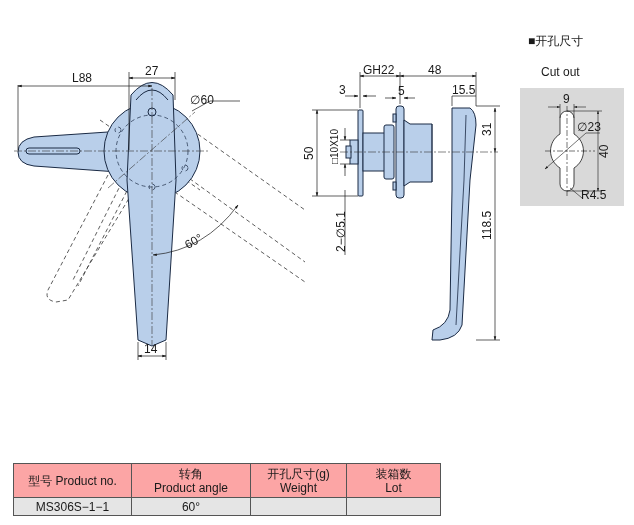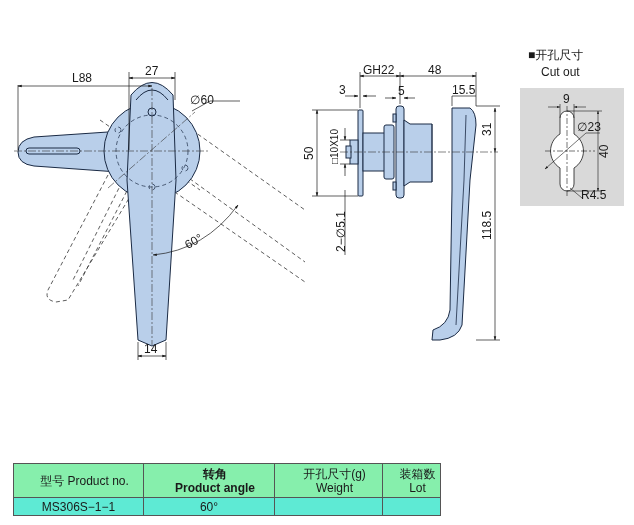--- a/index.html
+++ b/index.html
@@ -1,25 +1,25 @@
 <!DOCTYPE html>
 <html><head>
 <meta charset="utf-8">
 <style>
   html,body{margin:0;padding:0;background:#ffffff;}
   body{width:634px;height:525px;position:relative;overflow:hidden;font-family:"Liberation Sans",sans-serif;color:#1a1a1a;}
   svg{position:absolute;left:0;top:0;}
   .dim{font-family:"Liberation Sans",sans-serif;font-size:12px;fill:#1a1a1a;}
   .dims{font-family:"Liberation Sans",sans-serif;font-size:10px;fill:#1a1a1a;}
-  .cut-title{position:absolute;left:528px;top:48px;font-size:12px;line-height:14px;}
+  .cut-title{position:absolute;left:528px;top:34px;font-size:12px;line-height:14px;}
   .cut-sub{position:absolute;left:541px;top:65px;font-size:12px;line-height:14px;}
   table.spec{position:absolute;left:13px;top:463px;border-collapse:collapse;width:428px;font-size:12px;}
   table.spec td, table.spec th{border:1px solid #555;text-align:center;font-weight:normal;padding:0;}
-  table.spec thead th{background:#86efac;height:33px;line-height:14px;padding-left:12px;}
-  table.spec tbody td{height:17px;background:#5eead4;}
+  table.spec thead th{background:#fca5a5;height:33px;line-height:14px;}
+  table.spec tbody td{height:17px;background:#e5e5e5;}
 </style>
 </head>
 <body>
 
 <svg width="634" height="525" viewBox="0 0 634 525">
   <defs>
     <marker id="arr" viewBox="0 0 10 10" refX="9" refY="5" markerWidth="6" markerHeight="6" orient="auto-start-reverse">
       <path d="M0,2 L10,5 L0,8 z" fill="#1a1a1a"></path>
     </marker>
   </defs>
@@ -155,21 +155,21 @@
 
 <div class="cut-title">■开孔尺寸</div>
 <div class="cut-sub">Cut out</div>
 
 <table class="spec">
   <thead>
     <tr>
       <th style="width:117px;">
         <span>型号</span> <span>Product no.</span>
       </th>
-      <th style="width:118px;font-weight:bold;">
+      <th style="width:118px;">
         <div>转角</div>
           <div>Product angle</div>
       </th>
       <th style="width:95px;">
         <div>开孔尺寸(g)</div>
           <div>Weight</div>
       </th>
       <th>
         <div>装箱数</div>
           <div>Lot</div>

